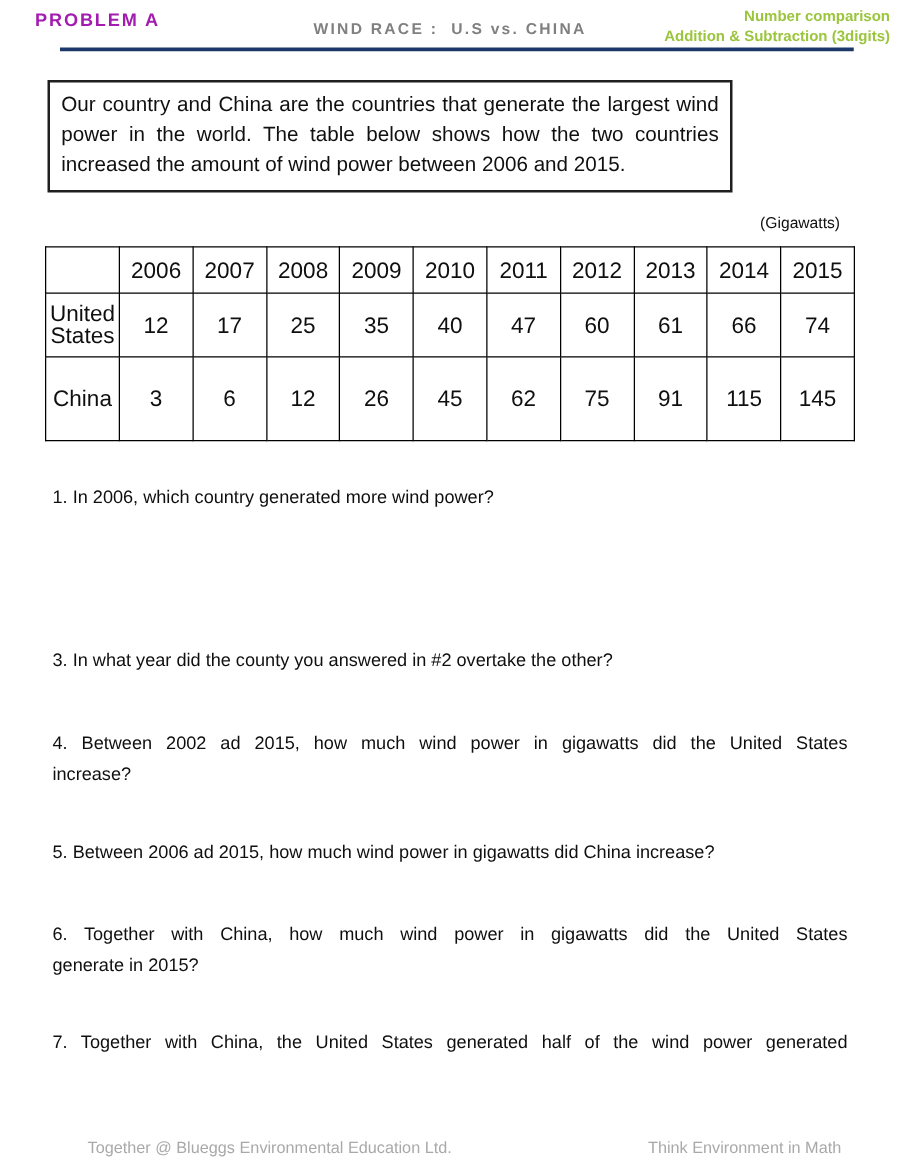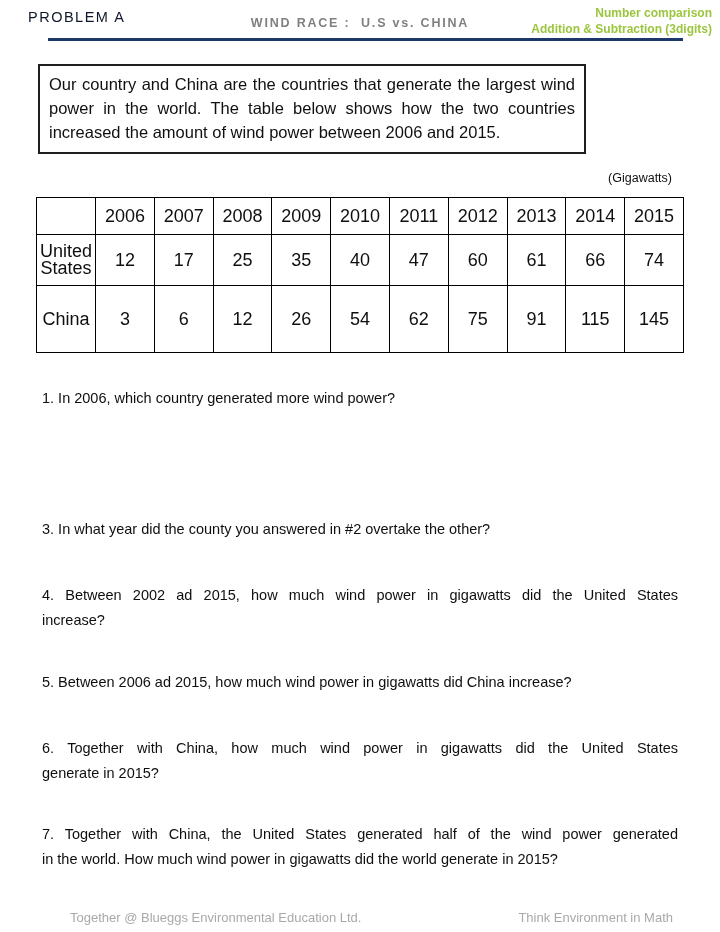--- a/index.html
+++ b/index.html
@@ -10,21 +10,21 @@
     height: 932px;
     background: #ffffff;
     font-family: "Liberation Sans", sans-serif;
     color: #161616;
     margin: 0 auto;
     overflow: hidden;
   }
   
   .problem-label {
     position: absolute; left: 28px; top: 9px;
-    font-size: 14.5px; font-weight: 400; letter-spacing: 1.5px; color: #0f172a;
+    font-size: 14.5px; font-weight: 700; letter-spacing: 1.5px; color: #a21caf;
   }
   .header-title {
     position: absolute; left: 150px; right: 150px; top: 16px;
     text-align: center; font-size: 12.5px; font-weight: 700;
     letter-spacing: 1.8px; color: #808080; white-space: pre;
   }
   .header-topic {
     position: absolute; right: 8px; top: 5px;
     text-align: right; font-size: 12px; line-height: 16px;
     color: #9BC53D; font-weight: 700;
@@ -139,21 +139,21 @@
       <td>61</td>
       <td>66</td>
       <td>74</td>
     </tr>
     <tr class="china-row">
       <td class="row-label">China</td>
       <td>3</td>
       <td>6</td>
       <td>12</td>
       <td>26</td>
-      <td>54</td>
+      <td>45</td>
       <td>62</td>
       <td>75</td>
       <td>91</td>
       <td>115</td>
       <td>145</td>
     </tr>
   </tbody>
     </table>
 
   <div class="q q1">
@@ -168,19 +168,18 @@
   </div>
   <div class="q q5">
     <div>5. Between 2006 ad 2015, how much wind power in gigawatts did China increase?</div>
   </div>
   <div class="q q6">
     <div class="jl">6. Together with China, how much wind power in gigawatts did the United States</div>
     <div>generate in 2015?</div>
   </div>
   <div class="q q7">
     <div class="jl">7. Together with China, the United States generated half of the wind power generated</div>
-    <div>in the world. How much wind power in gigawatts did the world generate in 2015?</div>
   </div>
 
   <div class="footer-copyright">Together @ Blueggs Environmental Education Ltd.</div>
   <div class="footer-tagline">Think Environment in Math</div>
 
 </div>
 
 </body></html>

